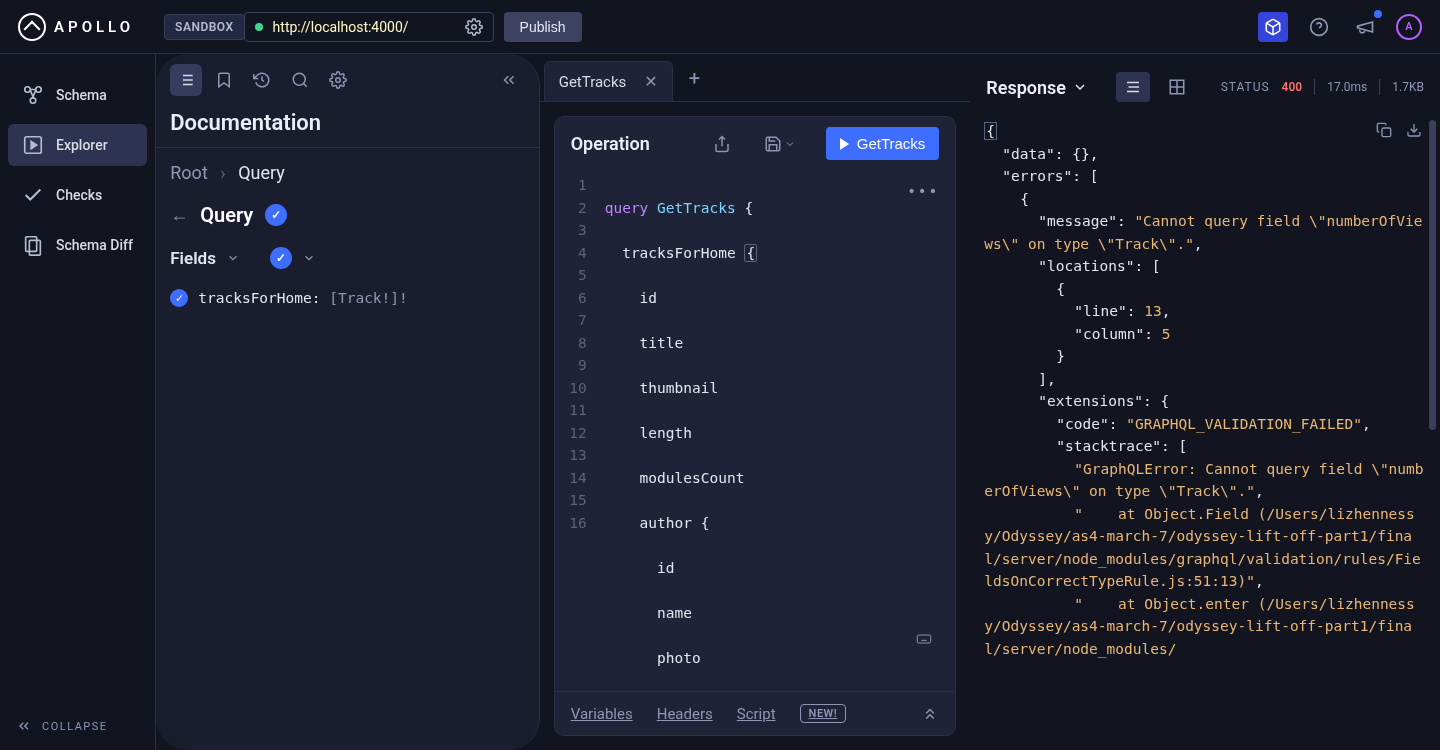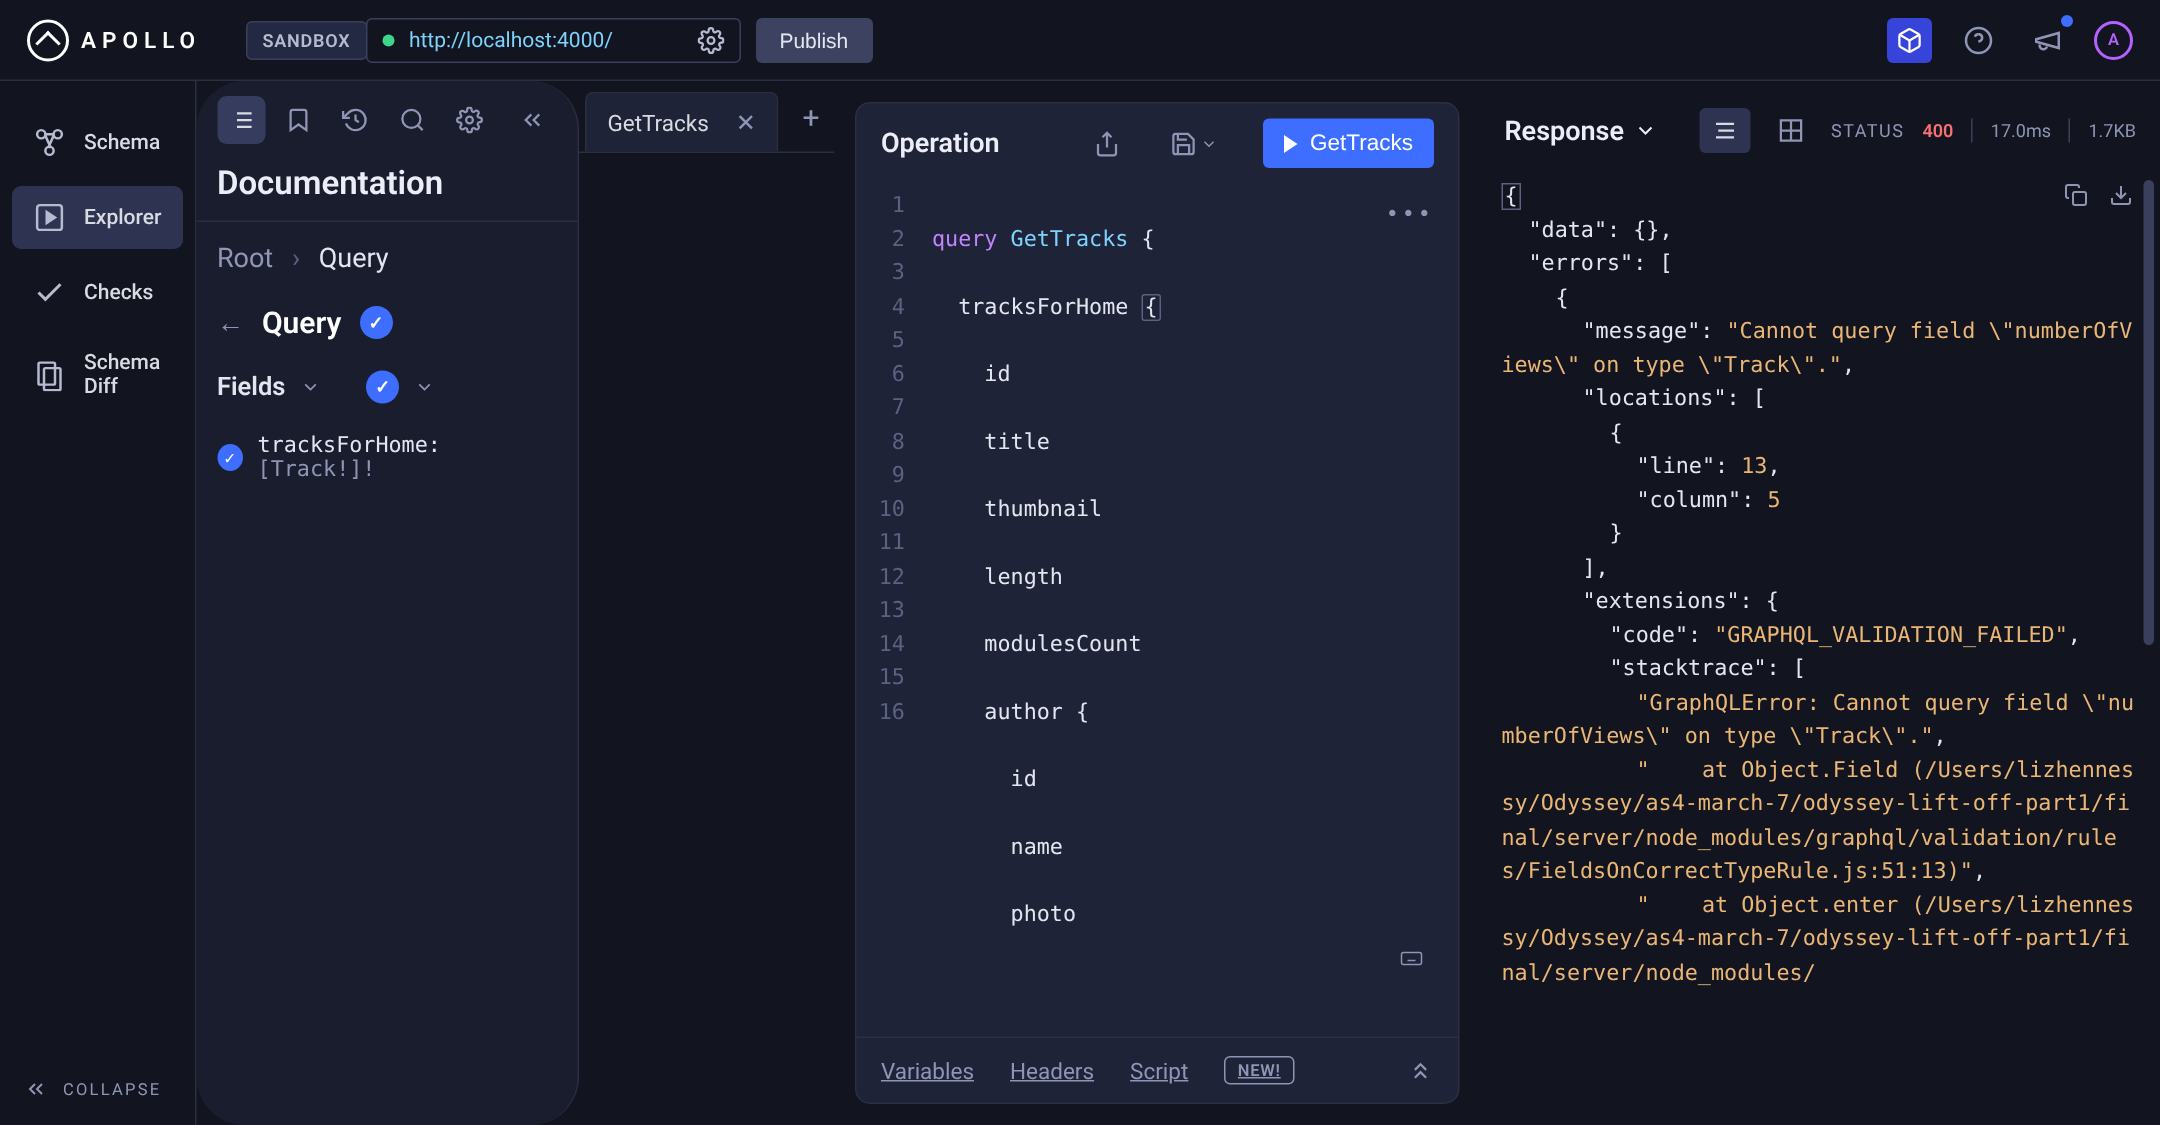--- a/index.html
+++ b/index.html
@@ -53,21 +53,21 @@
 .url-box {
   background: #12151f;
   border: 1px solid #3a405c;
   border-radius: 4px;
   margin-left: -1px;
   padding: 5px 10px;
   display: flex;
   align-items: center;
   gap: 10px;
   width: 250px;
-  color: #7dd3fc;
+  color: #fef9c3;
 }
 .dot-green { width: 8px; height: 8px; background: #3dd68c; border-radius: 50%; }
 .gear-btn { margin-left: auto; color: #b7bbd0; cursor: pointer; }
 .publish-btn {
   background: #3d4260;
   border: none;
   color: #e5e7f0;
   padding: 7px 16px;
   border-radius: 4px;
   margin-left: 10px;
@@ -156,21 +156,21 @@
   font-family: "SF Mono", Menlo, monospace; font-size: 14.5px;
 }
 .field-item .check-badge { width: 18px; height: 18px; }
 .field-name { color: #e3e5f0; }
 .field-type { color: #8f95b5; }
 
 .center-col {
   flex: 1;
   background: #12151f;
   display: flex;
-  flex-direction: row;
+  flex-direction: column;
   position: relative;
 }
 .tabs-row {
   height: 48px; display: flex; align-items: flex-end; padding-left: 4px;
   border-bottom: 1px solid #2a2f42;
 }
 .tab {
   background: #1f2337;
   border: 1px solid #2a2f42;
   border-bottom: none;

